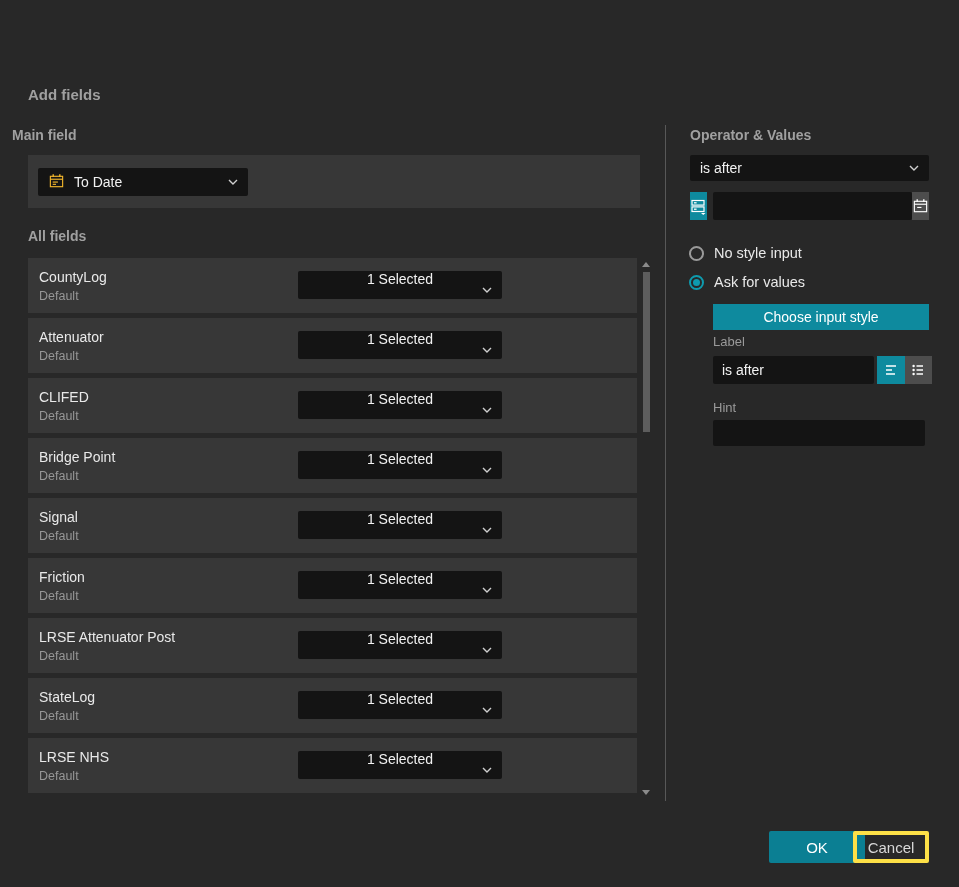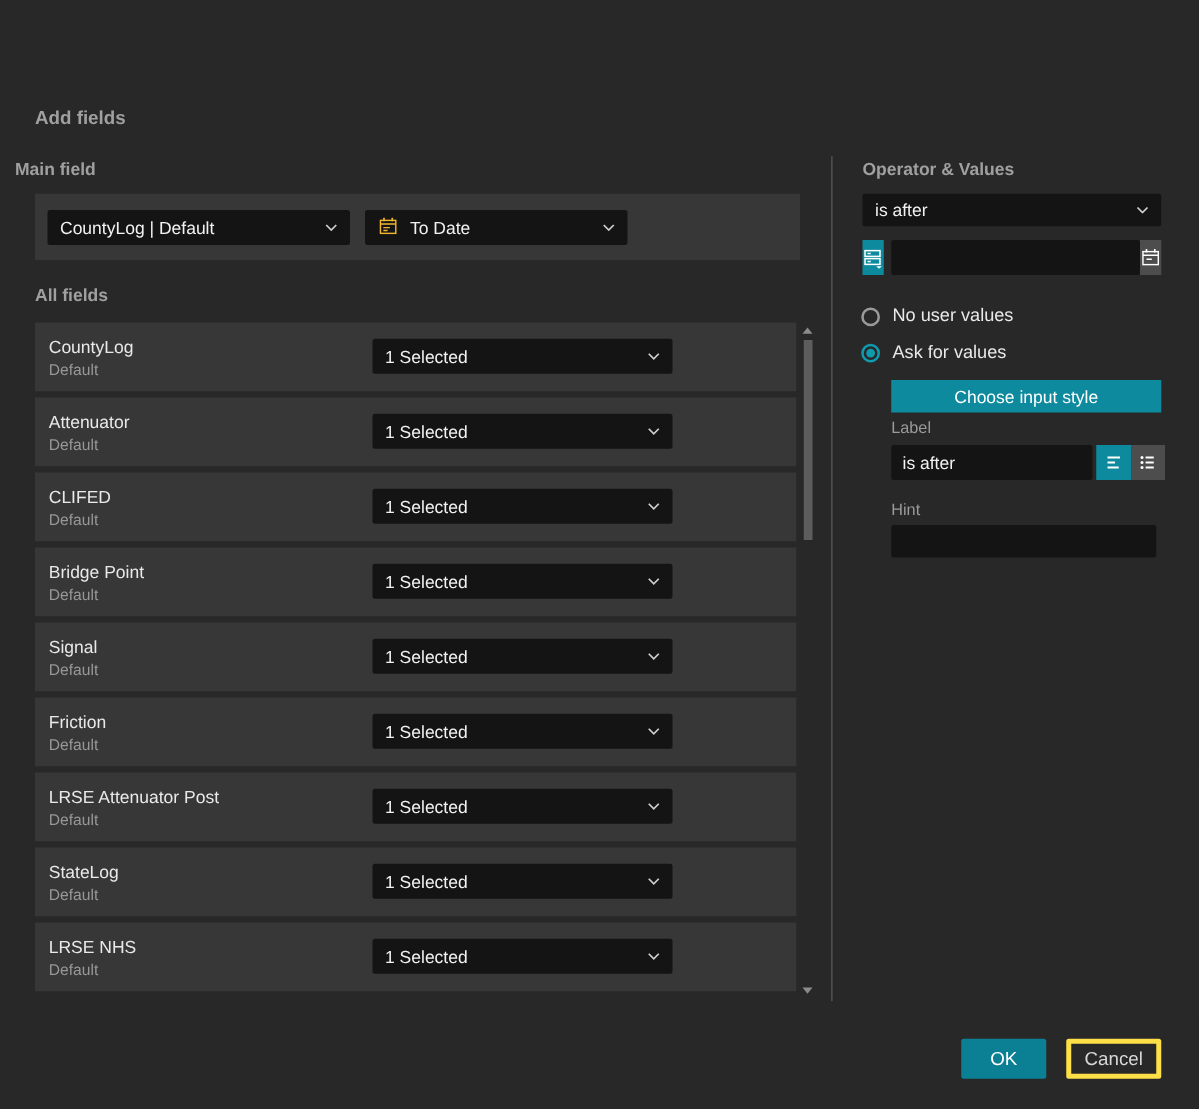--- a/index.html
+++ b/index.html
@@ -22,21 +22,21 @@
   
   .main-field-panel { position:absolute; left:28px; top:155px; width:612px; height:53px; background:#373737; display:flex; align-items:center; gap:12px; padding:0 10px; }
   .field-select { width:242px; }
   .date-select { width:210px; gap:9px; }
 
   
   .fields-list { position:absolute; left:28px; top:258px; width:609px; }
   .field-row { position:relative; height:55px; background:#373737; margin-bottom:5px; }
   .field-row .fname { position:absolute; left:11px; top:11px; font-size:14px; color:#e9e9e9; }
   .field-row .fsub { position:absolute; left:11px; bottom:10px; font-size:12.5px; color:#979797; }
-  .field-row .select { position:absolute; left:270px; top:13px; width:240px; }
+  .field-row .select { position:absolute; left:270px; top:13px; width:204px;flex-direction:column; }
 
   
   .scrollbar { position:absolute; left:641px; top:258px; width:11px; height:542px; }
   .scroll-thumb { position:absolute; left:2px; top:14px; width:7px; height:160px; background:#5d5d5d; cursor:pointer; }
   .tri-up { position:absolute; top:4px; left:1px; width:0; height:0; border-left:4.5px solid transparent; border-right:4.5px solid transparent; border-bottom:5px solid #8b8b8b; }
   .tri-down { position:absolute; bottom:5px; left:1px; width:0; height:0; border-left:4.5px solid transparent; border-right:4.5px solid transparent; border-top:5px solid #8b8b8b; }
 
   
   .v-divider { position:absolute; left:665px; top:125px; width:1px; height:676px; background:#585858; }
   .op-select { position:absolute; left:690px; top:155px; width:239px; height:26px; }
@@ -53,41 +53,33 @@
   .radio-label { font-size:14.5px; color:#e9e9e9; }
 
   .choose-btn { position:absolute; left:713px; top:304px; width:216px; height:26px; background:#0e8a9e; border:none; color:#ffffff; font-size:14px; font-family:"Liberation Sans",sans-serif; cursor:pointer; }
   .mini-caption { position:absolute; font-size:13px; color:#9a9a9a; }
   .label-row { position:absolute; left:713px; top:356px; width:219px; height:28px; display:flex; }
   .label-row .txt-input { width:161px; height:28px; }
   .label-row .icon-btn:first-of-type { margin-left:3px; }
   .hint-input { position:absolute; left:713px; top:420px; width:212px; height:26px; }
 
   
-  .ok-btn { position:absolute; left:769px; top:831px; width:68px; height:32px; background:#0b7f93; border:none; color:#ffffff; font-size:15px; font-family:"Liberation Sans",sans-serif; border-radius:2px; cursor:pointer; }
+  .ok-btn { position:absolute; left:769px; top:831px; width:96px; height:32px; background:#0b7f93; border:none; color:#ffffff; font-size:15px; font-family:"Liberation Sans",sans-serif; border-radius:2px; cursor:pointer; }
   .cancel-btn { position:absolute; left:853px; top:831px; width:76px; height:32px; background:transparent; border:4px solid #fde047; color:#d8d8d8; font-size:15px; font-family:"Liberation Sans",sans-serif; border-radius:2px; cursor:pointer; }
 </style>
 </head>
 <body>
 
 <div class="dialog">
 
 
   <div class="section-label" style="left:28px; top:86px; font-size:15px;">Add fields</div>
   <div class="section-label" style="left:12px; top:127px;">Main field</div>
 
   <div class="main-field-panel">
-    <div class="select field-select">
-      <span>CountyLog | Default</span>
-      <span class="chev">
-        <svg width="10" height="6" viewBox="0 0 10 6">
-            <path d="M1 1 L5 5 L9 1" fill="none" stroke="#cfcfcf" stroke-width="1.4"></path>
-          </svg>
-      </span>
-    </div>
     <div class="select date-select">
       <svg width="17" height="17" viewBox="0 0 18 18">
         <rect x="2.5" y="3.5" width="13" height="11" fill="none" stroke="#f3b72d" stroke-width="1.2"></rect>
         <line x1="2.5" y1="6.6" x2="15.5" y2="6.6" stroke="#f3b72d" stroke-width="1.2"></line>
         <line x1="5.5" y1="1.2" x2="5.5" y2="4.2" stroke="#f3b72d" stroke-width="1.4"></line>
         <line x1="12.5" y1="1.2" x2="12.5" y2="4.2" stroke="#f3b72d" stroke-width="1.4"></line>
         <line x1="5" y1="9.6" x2="10.5" y2="9.6" stroke="#f3b72d" stroke-width="1.2"></line>
         <line x1="5" y1="12" x2="8.5" y2="12" stroke="#f3b72d" stroke-width="1.2"></line>
       </svg>
       <span>To Date</span>
@@ -256,21 +248,21 @@
         <line x1="2.5" y1="6.6" x2="15.5" y2="6.6" stroke="#ffffff" stroke-width="1.2"></line>
         <line x1="5.5" y1="1.2" x2="5.5" y2="4.2" stroke="#ffffff" stroke-width="1.4"></line>
         <line x1="12.5" y1="1.2" x2="12.5" y2="4.2" stroke="#ffffff" stroke-width="1.4"></line>
         <line x1="5.5" y1="10" x2="10" y2="10" stroke="#ffffff" stroke-width="1.2"></line>
       </svg>
     </button>
   </div>
 
   <div class="radio-row" style="top:245px;">
     <span class="radio-circle"></span>
-    <span class="radio-label">No user values</span>
+    <span class="radio-label">No style input</span>
   </div>
   <div class="radio-row" style="top:274px;">
     <span class="radio-circle checked"></span>
     <span class="radio-label">Ask for values</span>
   </div>
 
   <button class="choose-btn">Choose input style</button>
 
   <div class="mini-caption" style="left:713px; top:334px;">Label</div>
   <div class="label-row">

